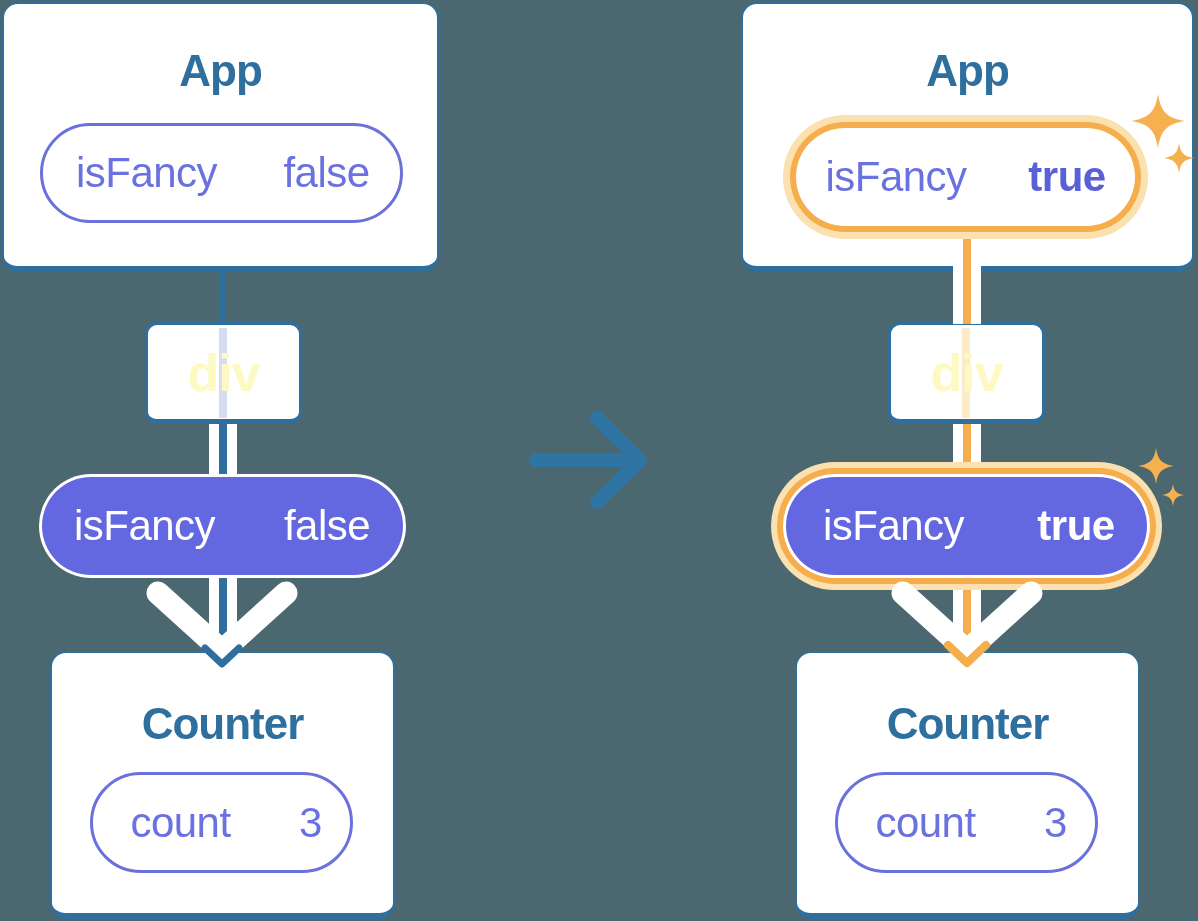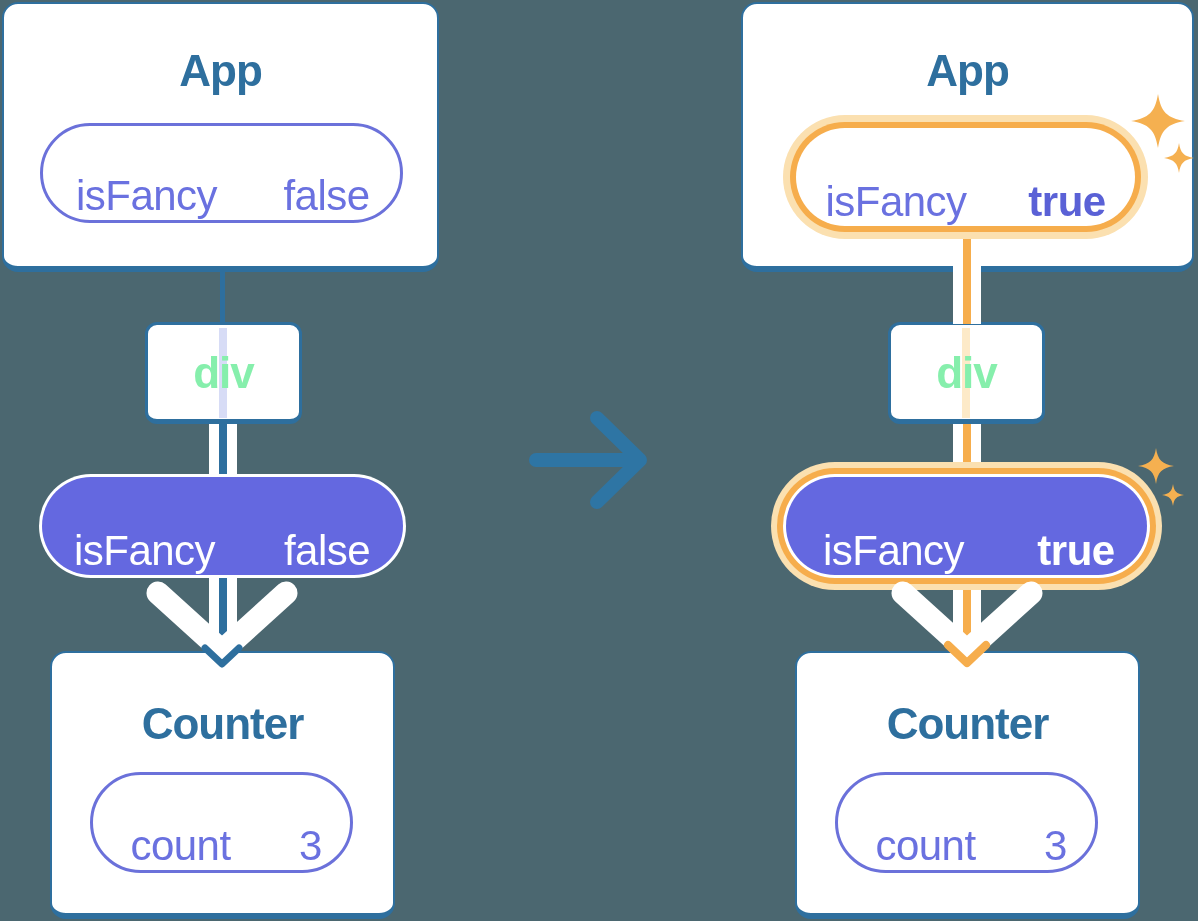--- a/index.html
+++ b/index.html
@@ -2,23 +2,23 @@
 <html><head>
 <meta charset="utf-8">
 <style>
   html,body{margin:0;padding:0;background:#4b6770;}
   .canvas{position:relative;width:1198px;height:921px;background:#4b6770;
           font-family:"Liberation Sans",sans-serif;overflow:hidden;}
   .abs{position:absolute;box-sizing:border-box;}
   .card{background:#fff;border:2px solid #2e6f9e;border-bottom-width:6px;border-radius:16px;z-index:1;}
   .box{background:#fff;border:3px solid #2e6f9e;border-bottom-width:5px;border-radius:12px;z-index:1;}
   .card-title{text-align:center;font-size:44px;font-weight:700;color:#2e6f9e;letter-spacing:-1px;z-index:2;}
-  .div-label{display:flex;align-items:center;justify-content:center;font-size:44px;font-weight:700;
-             color:#86efac;letter-spacing:-1px;z-index:3;}
-  .pill{display:flex;align-items:flex-end;z-index:2;}
+  .div-label{display:flex;align-items:center;justify-content:center;font-size:52px;font-weight:700;
+             color:#fef9c3;letter-spacing:-1px;z-index:3;}
+  .pill{display:flex;align-items:center;z-index:2;}
   .cell{display:flex;align-items:center;justify-content:center;font-size:42px;letter-spacing:-0.5px;}
   .prop-pill{background:#fff;border:3px solid #6b71da;border-radius:52px;color:#6a71e0;}
   .prop-pill .divider{width:3px;background:#6b71da;}
   .hl-prop-pill{background:#fff;border-radius:49px;color:#6a71e0;
                 box-shadow:0 0 0 6px #f6ad4c,0 0 0 13px #fbe0b0;z-index:4;}
   .hl-prop-pill .divider{width:3px;background:#f3a94a;}
   .state-pill{background:#6468e0;border-radius:49px;color:#fff;box-shadow:0 0 0 3px #fff;z-index:4;}
   .state-pill .divider{width:4px;background:#fff;}
   .hl-state-pill{background:#6468e0;border-radius:49px;color:#fff;
                  box-shadow:0 0 0 3px #fff,0 0 0 9px #f6ad4c,0 0 0 15px #fbe0b0;z-index:4;}

